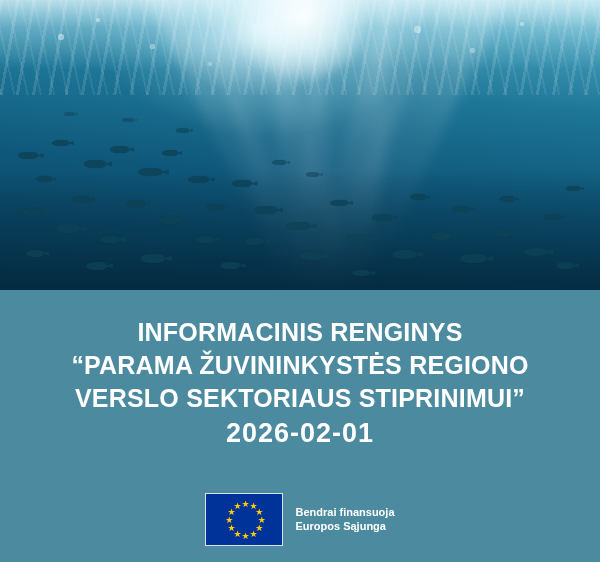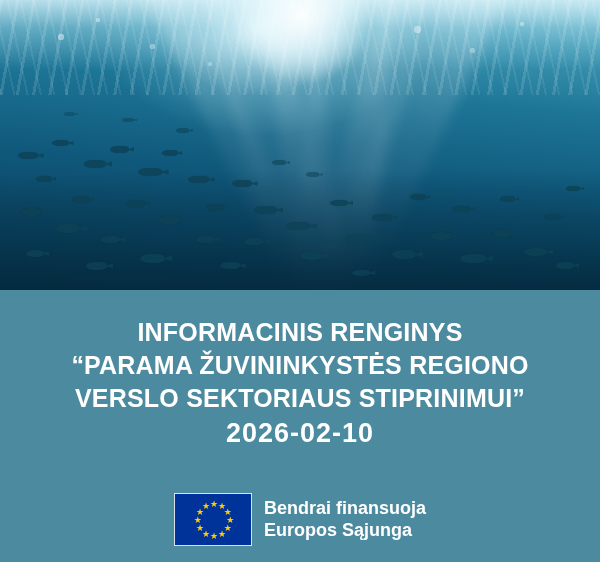--- a/index.html
+++ b/index.html
@@ -155,21 +155,21 @@
     position: absolute;
     color: #ffcc00;
     font-size: 9px;
     line-height: 9px;
     width: 9px; height: 9px;
     text-align: center;
   }
   .eu-text {
     color: #ffffff;
     font-weight: bold;
-    font-size: 18px;
+    font-size: 11px;
     line-height: 1.22;
     text-align: left;
     white-space: pre-line;
   }
   .flag-logo {
     width: 200px; height: 56px;
     background: #ffffff;
     border: 1px solid #e7eff1;
     position: relative;
     overflow: hidden;
@@ -253,21 +253,21 @@
     <div class="fish" style="left:122px; top:118px; width:12px; height:4px; opacity:.5;"></div>
     <div class="fish" style="left:64px;  top:112px; width:11px; height:4px; opacity:.45;"></div>
 
     <span class="sr">Underwater view toward the sunlit sea surface with a large school of fish</span>
   </div>
 
   <div class="panel">
     <div class="headline">INFORMACINIS RENGINYS
 “PARAMA ŽUVININKYSTĖS REGIONO
 VERSLO SEKTORIAUS STIPRINIMUI”</div>
-    <div class="date">2026-02-10</div>
+    <div class="date">2026-02-01</div>
   </div>
 
   <div class="logos">
 
     <div class="eu-block">
       <div class="eu-flag">
         <span class="eu-star" style="left:34.5px; top:6px;">★</span>
         <span class="eu-star" style="left:42.5px; top:8.3px;">★</span>
         <span class="eu-star" style="left:48.4px; top:14px;">★</span>
         <span class="eu-star" style="left:50.7px; top:22px;">★</span>

